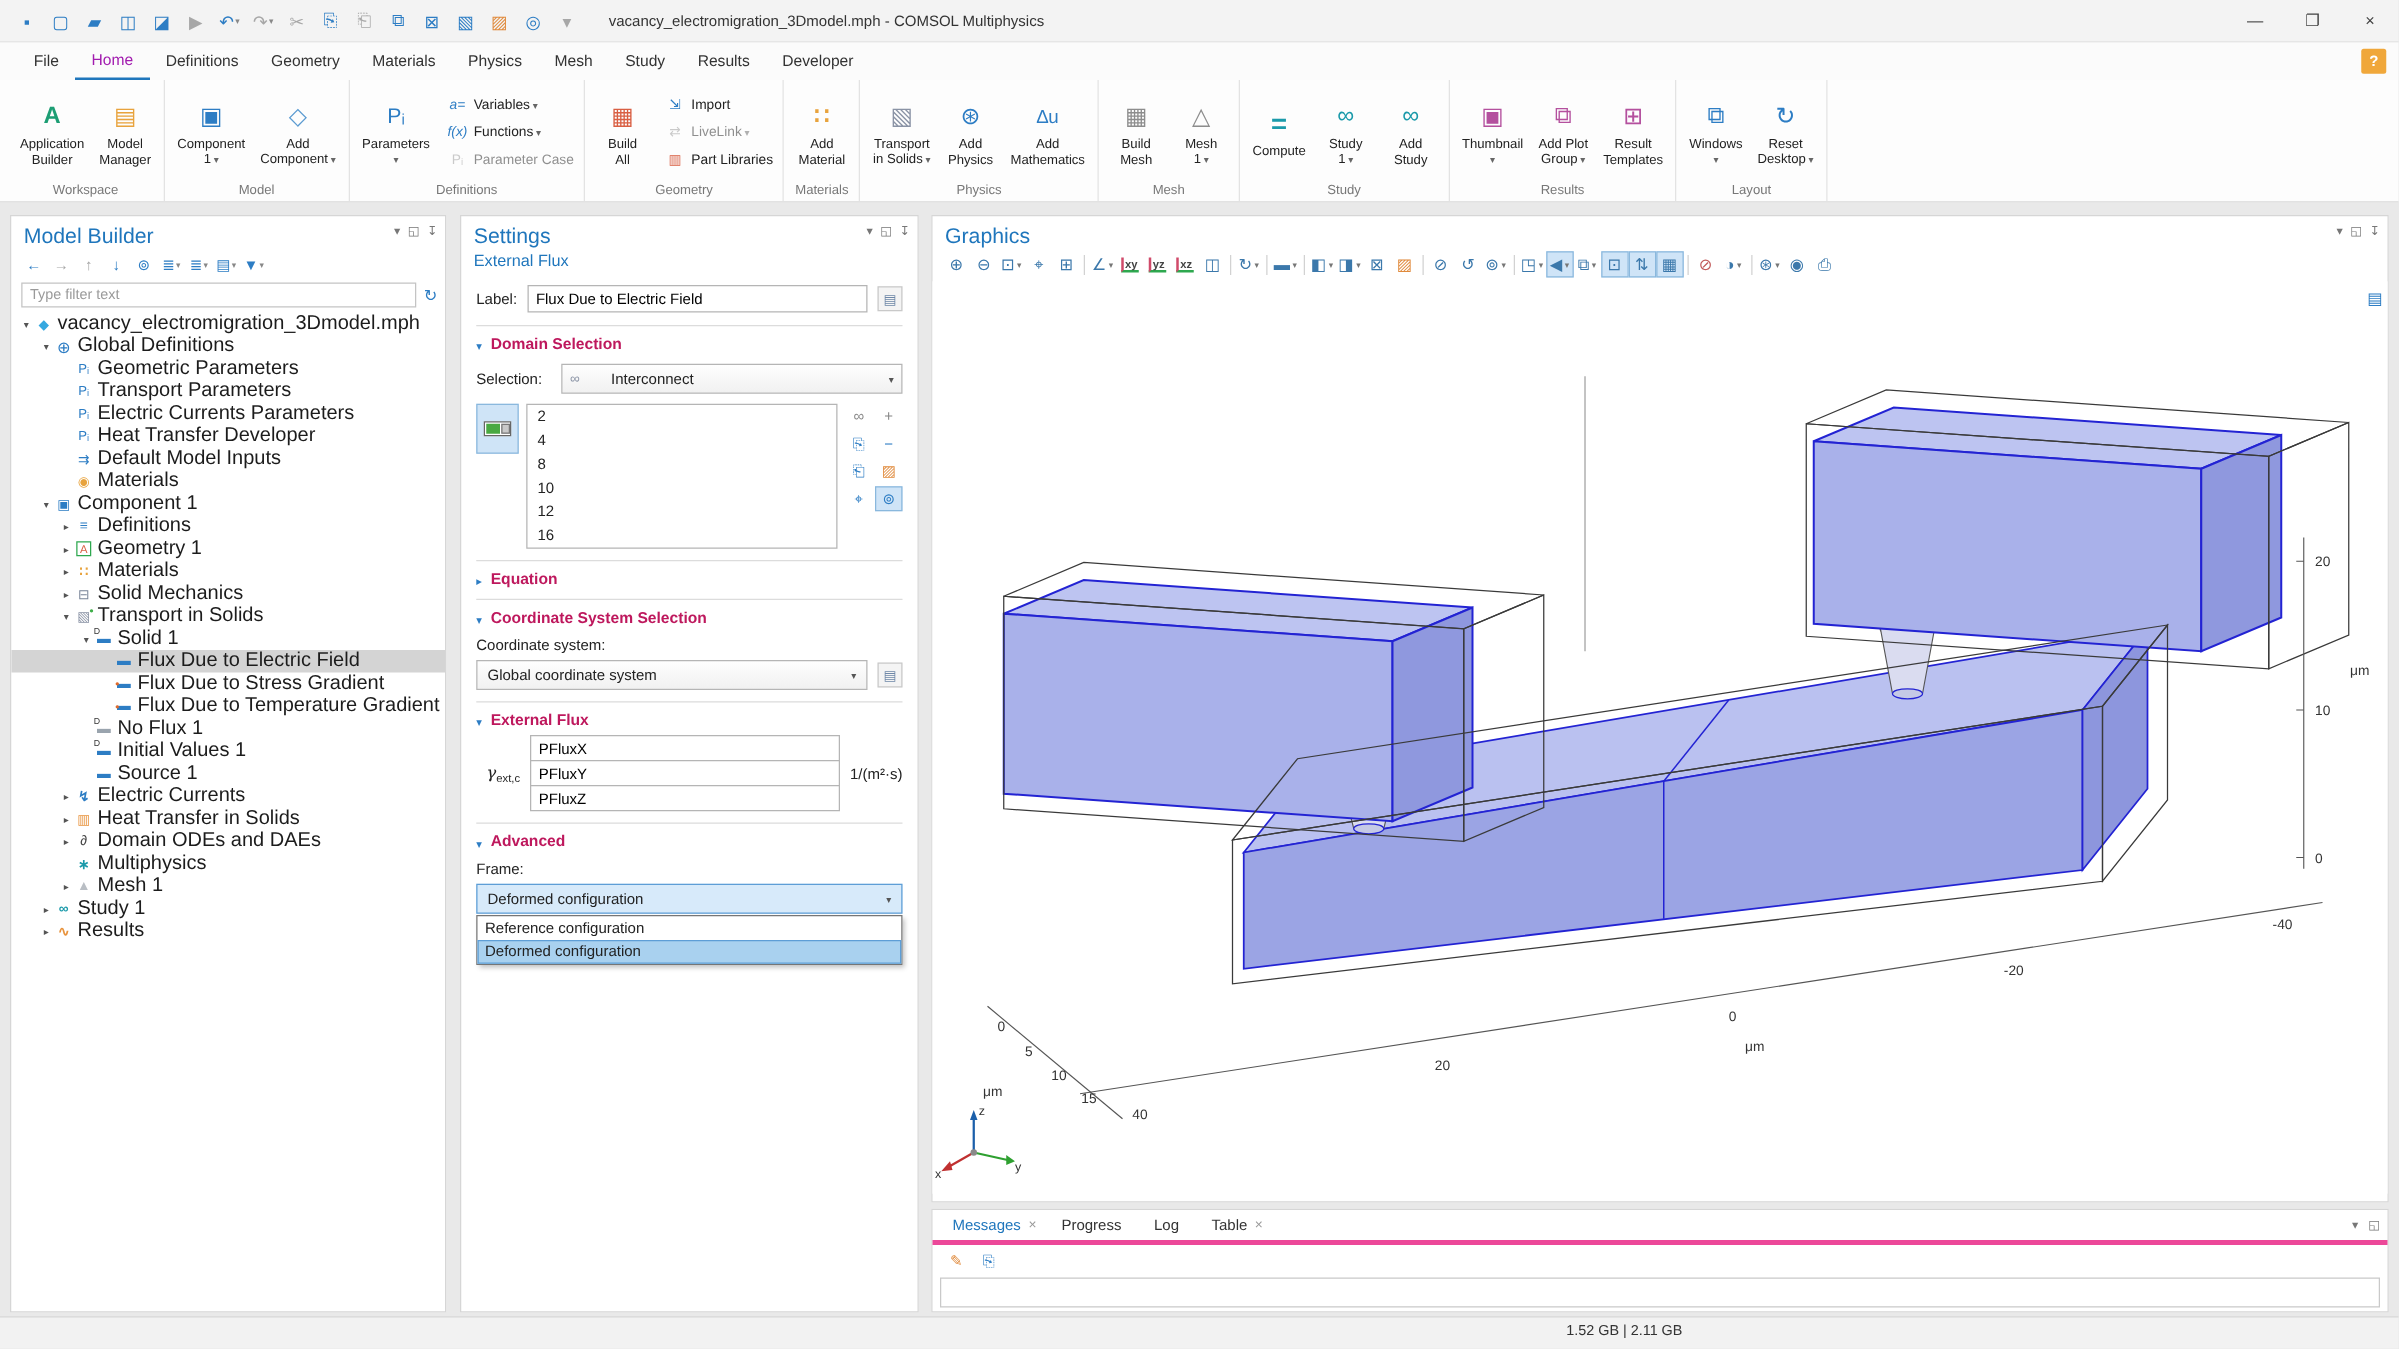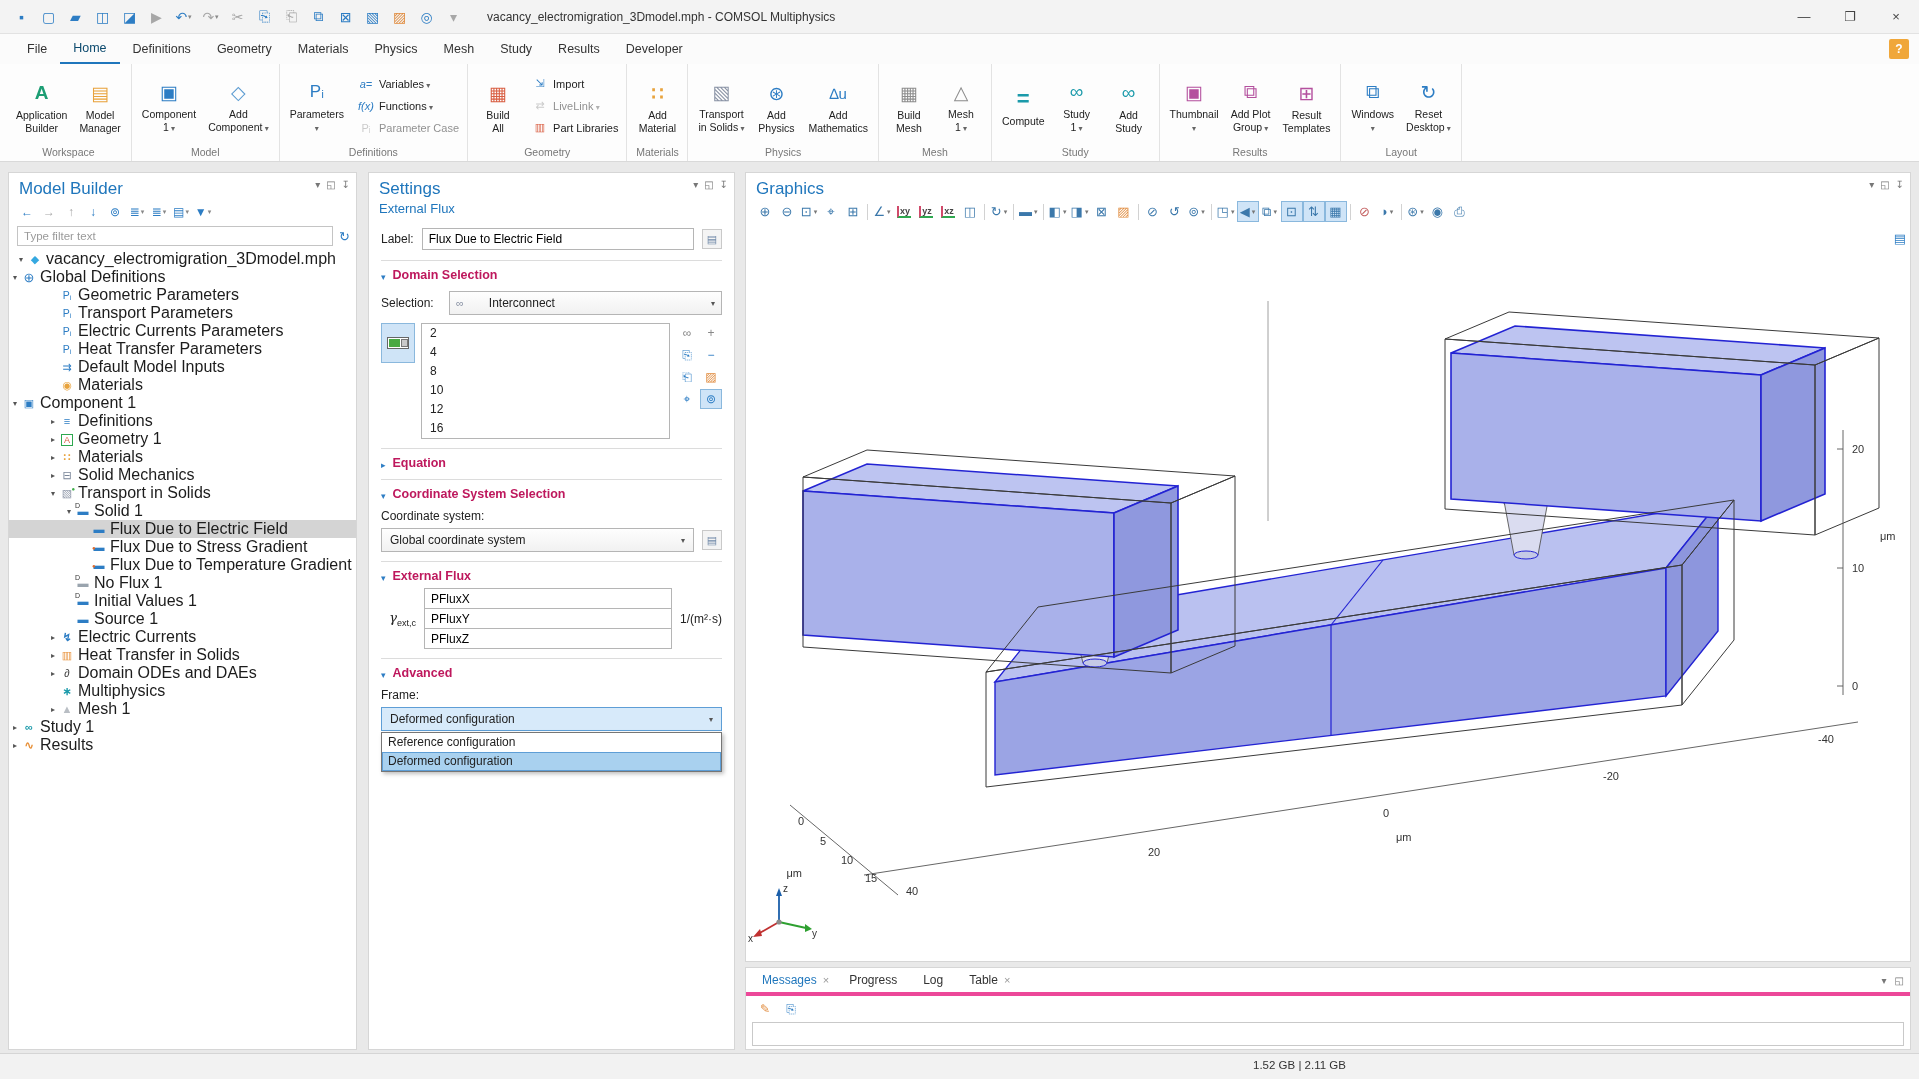--- a/index.html
+++ b/index.html
@@ -14,21 +14,21 @@
   .qat .qi[data-c="g"] { color:#a7a7a7; }
   .qat .qi[data-c="o"] { color:#e08a3c; }
   .qat .qi[data-caret="1"]::after { content:"▾"; font-size:7px; color:#888; margin-left:1px; }
   .win-title { margin-left:20px; font-size:12px; color:#333; }
   .win-controls { margin-left:auto; display:flex; height:34px; }
   .win-controls .wc { width:46px; display:flex; align-items:center; justify-content:center; font-size:13px; color:#444; }
 
   
   .menubar { height:30px; background:#fbfbfb; display:flex; align-items:stretch; padding-left:14px; position:relative; }
   .mtab { padding:0 13px; display:flex; align-items:center; font-size:12.5px; color:#333; }
-  .mtab[data-act="1"] { color:#0c4a6e; border-bottom:2px solid #1f76bc; }
+  .mtab[data-act="1"] { color:#a21caf; border-bottom:2px solid #1f76bc; }
   .help-btn { position:absolute; right:10px; top:5px; width:20px; height:20px; background:#f0a73a;
     color:#fff; font-weight:bold; display:flex; align-items:center; justify-content:center; border-radius:2px; font-size:12px;}
 
   
   .ribbon { height:98px; background:#fdfdfd; border-bottom:1px solid #d9d9d9; display:flex; align-items:stretch; padding-left:6px; }
   .rgroup { display:flex; flex-direction:column; border-right:1px solid #e3e3e3; padding:2px 4px 0 4px; }
   .ritems { flex:1; display:flex; align-items:center; }
   .bigs { display:flex; height:100%; align-items:center; }
   .smalls { display:flex; flex-direction:column; justify-content:center; margin-left:2px; }
   .rbig { display:flex; flex-direction:column; align-items:center; padding:1px 6px; min-width:52px; cursor:default; }
@@ -78,21 +78,21 @@
   .mb-tools .ti[data-c="g"]{color:#a7a7a7;}
   .mb-tools .ti[data-caret="1"]::after{content:"▾"; font-size:7px; color:#888; margin-left:1px;}
   .mb-filter { display:flex; align-items:center; padding:2px 6px 4px 8px; gap:6px; }
   .mb-filter input { flex:1; height:20px; border:1px solid #c4c4c4; padding:0 6px; font-size:11.5px;
     font-family:"Liberation Sans",sans-serif; color:#333; }
   .mb-filter input::placeholder { color:#9a9a9a; }
   .mb-filter .refr { color:#2d7dc4; font-size:13px; }
   .tree { overflow:hidden; }
   .trow { height:18px; display:flex; align-items:center; cursor:default; white-space:nowrap; }
   .trow[data-sel="1"] { background:#d4d4d4; }
-  .trow[data-lvl="0"]{padding-left:6px;} .trow[data-lvl="1"]{}
+  .trow[data-lvl="0"]{padding-left:6px;} .trow[data-lvl="1"]{padding-left:22px;}
   .trow[data-lvl="2"]{padding-left:38px;} .trow[data-lvl="3"]{padding-left:54px;}
   .trow[data-lvl="4"]{padding-left:70px;}
   .trow .arr { width:12px; font-size:8px; color:#555; text-align:center; }
   .trow .arr[data-arrow="open"]::before{content:"▾";}
   .trow .arr[data-arrow="closed"]::before{content:"▸";}
   .ticon { width:16px; text-align:center; font-size:11px; position:relative; margin-right:3px; }
   .tlabel { font-size:16px; color:#1c1c1c; }
   [data-icon="mph"]::before{content:"◆"; color:#35a8e0;}
   [data-icon="globe"]::before{content:"⊕"; color:#2d7dc4; font-size:13px;}
   [data-icon="param"]::before{content:"Pᵢ"; color:#2d7dc4; font-size:10.5px;}
@@ -509,21 +509,21 @@
         <span class="tlabel">Transport Parameters</span>
       </div>
         <div class="trow" data-lvl="2">
         <span class="arr"></span>
         <span class="ticon" data-icon="param"></span>
         <span class="tlabel">Electric Currents Parameters</span>
       </div>
         <div class="trow" data-lvl="2">
         <span class="arr"></span>
         <span class="ticon" data-icon="param"></span>
-        <span class="tlabel">Heat Transfer Parameters</span>
+        <span class="tlabel">Heat Transfer Developer</span>
       </div>
         <div class="trow" data-lvl="2">
         <span class="arr"></span>
         <span class="ticon" data-icon="inputs"></span>
         <span class="tlabel">Default Model Inputs</span>
       </div>
         <div class="trow" data-lvl="2">
         <span class="arr"></span>
         <span class="ticon" data-icon="gmat"></span>
         <span class="tlabel">Materials</span>

